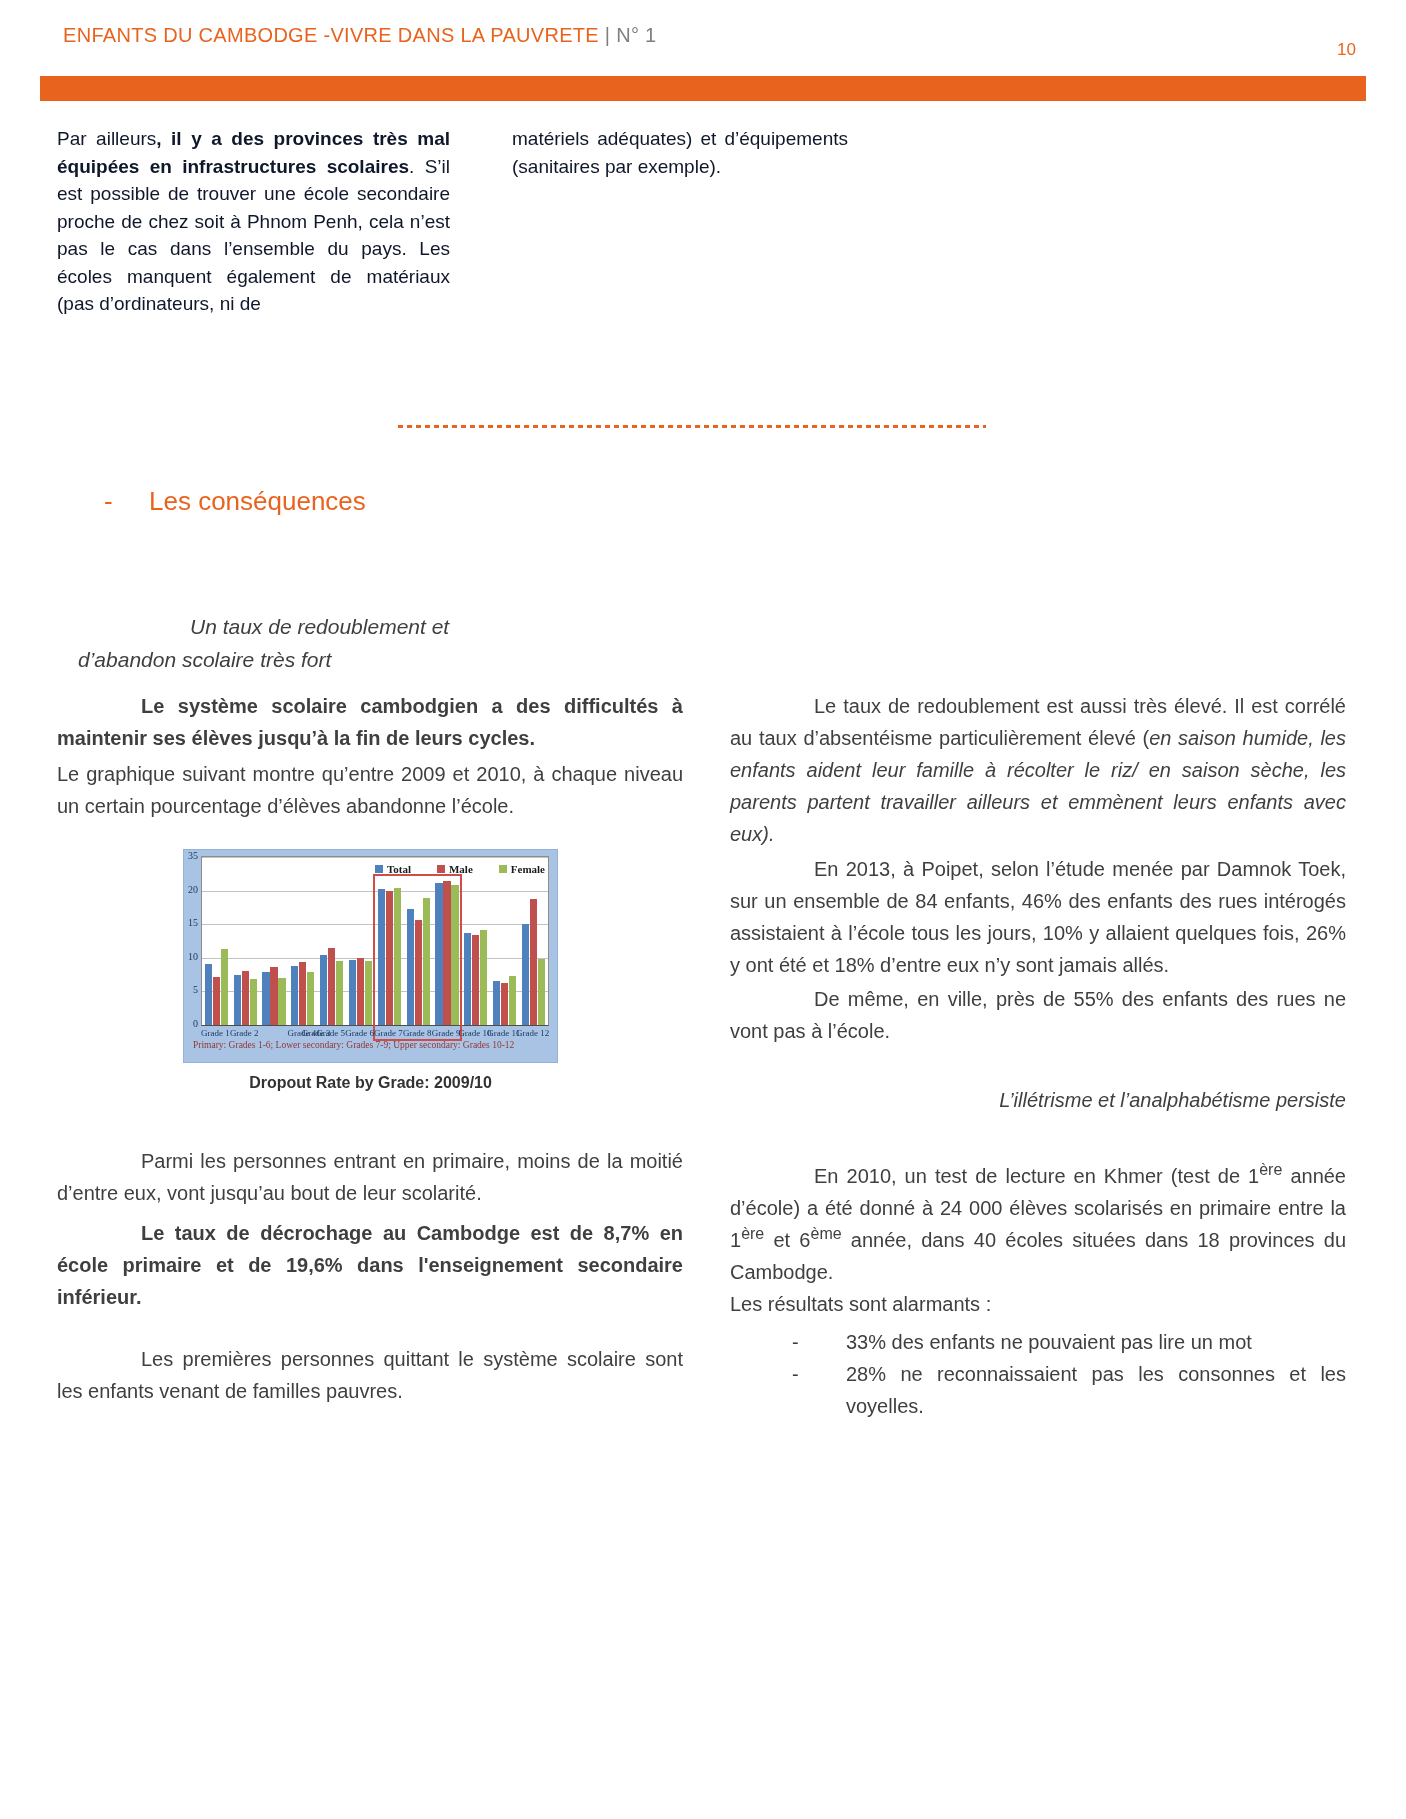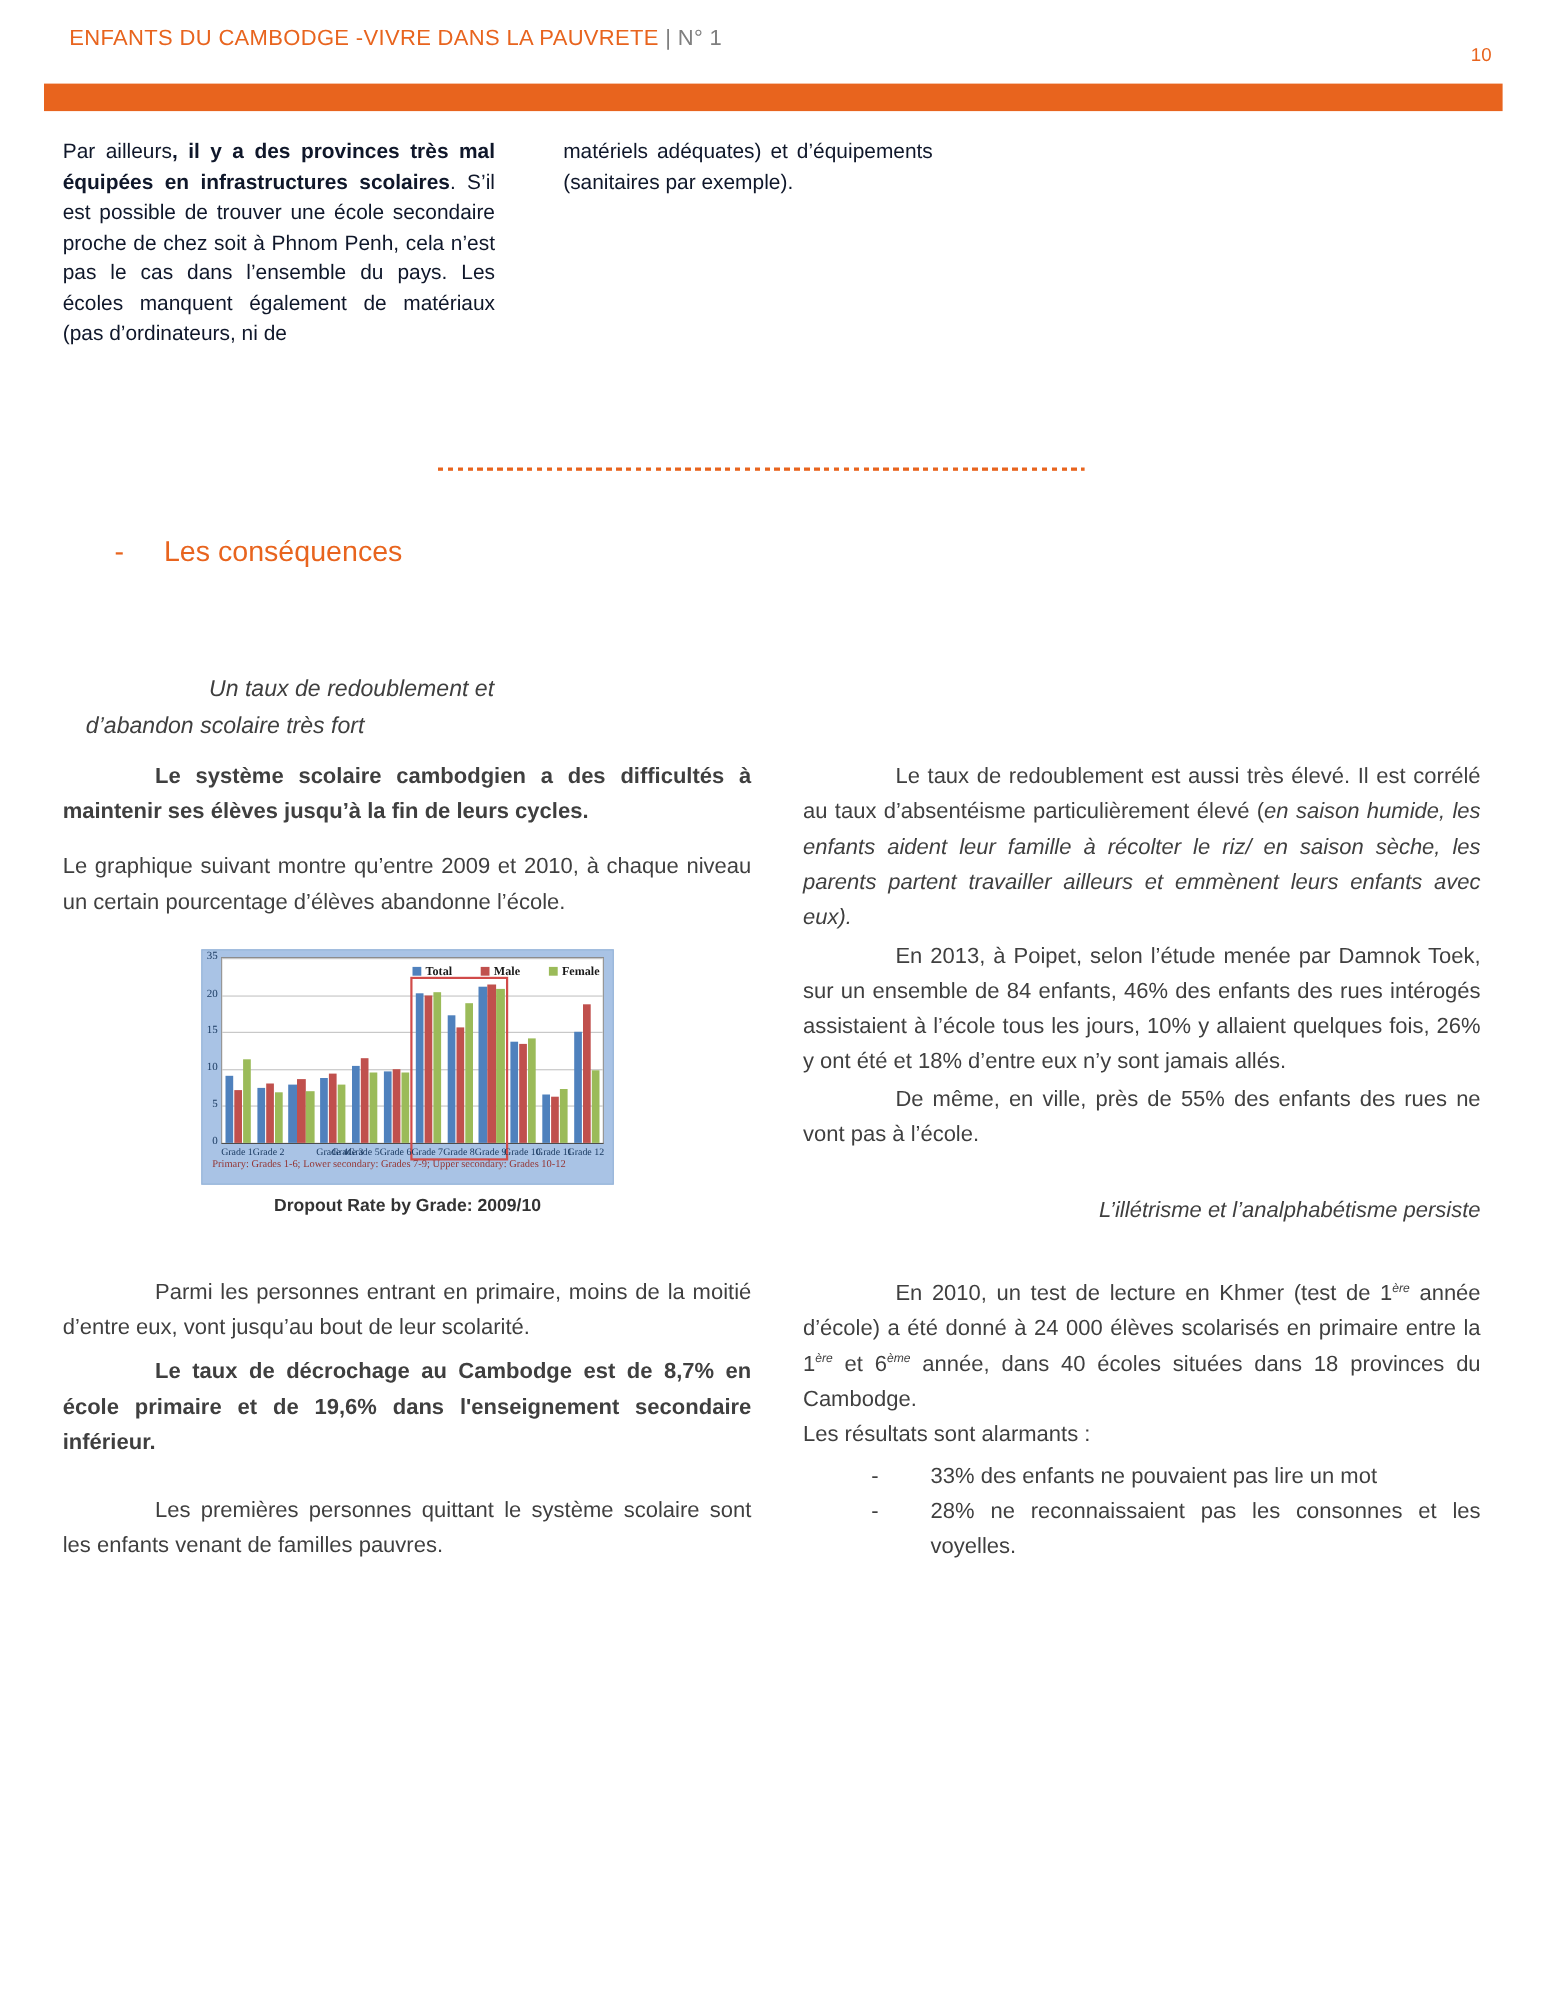--- a/index.html
+++ b/index.html
@@ -28,21 +28,21 @@
 
   .subheading{position:absolute;left:78px;top:610px;width:392px;font-size:21px;line-height:33px;
       font-style:italic;color:#3F3F3F;text-indent:112px;}
 
   
   .col{position:absolute;top:690px;}
   .col-left{left:57px;width:626px;}
   .col-right{left:730px;width:616px;}
   .par{font-size:20px;line-height:32px;margin:0;text-align:justify;color:#3F3F3F;}
   .indent{text-indent:84px;}
-  sup{font-size:11px;line-height:0;font-style:italic;}
+  sup{font-size:16px;line-height:0;}
 
   .right-italic-heading{margin-top:42px;font-size:20px;font-style:italic;text-align:right;color:#3F3F3F;}
   .no-justify{text-align:left;}
 
   .bullet-row{display:flex;font-size:20px;line-height:32px;color:#3F3F3F;padding-left:62px;}
   .bullet-marker{flex:0 0 54px;}
   .bullet-text{flex:1;text-align:justify;}
 
   
   .chart-wrap{margin-top:27px;margin-left:126px;width:375px;}
@@ -82,21 +82,21 @@
   <div class="dashed-sep"></div>
   <div class="section-heading">
     <span class="marker">-</span>
     <span class="title">Les conséquences</span>
   </div>
 
   <div class="subheading">Un taux de redoublement et d’abandon scolaire très fort</div>
 
   <div class="col col-left">
     <p class="par b indent">Le système scolaire cambodgien a des difficultés à maintenir ses élèves jusqu’à la fin de leurs cycles.</p>
-    <p class="par" style="margin-top:18px;">Le graphique suivant montre qu’entre 2009 et 2010, à chaque niveau un certain pourcentage d’élèves abandonne l’école.</p>
+    <p class="par" style="margin-top:4px;">Le graphique suivant montre qu’entre 2009 et 2010, à chaque niveau un certain pourcentage d’élèves abandonne l’école.</p>
 
     <div class="chart-wrap">
       <div class="chart-box">
         <div class="plot">
             <div class="gridline" style="top: 134.4px;"></div>
             <div class="gridline" style="top: 100.8px;"></div>
             <div class="gridline" style="top: 67.2px;"></div>
             <div class="gridline" style="top: 33.6px;"></div>
             <div class="gridline" style="top: 0px;"></div>
             <div class="bar" style="left: 2.8px; width: 7.2px; height: 61.152px; background: rgb(79, 129, 189);"></div>

